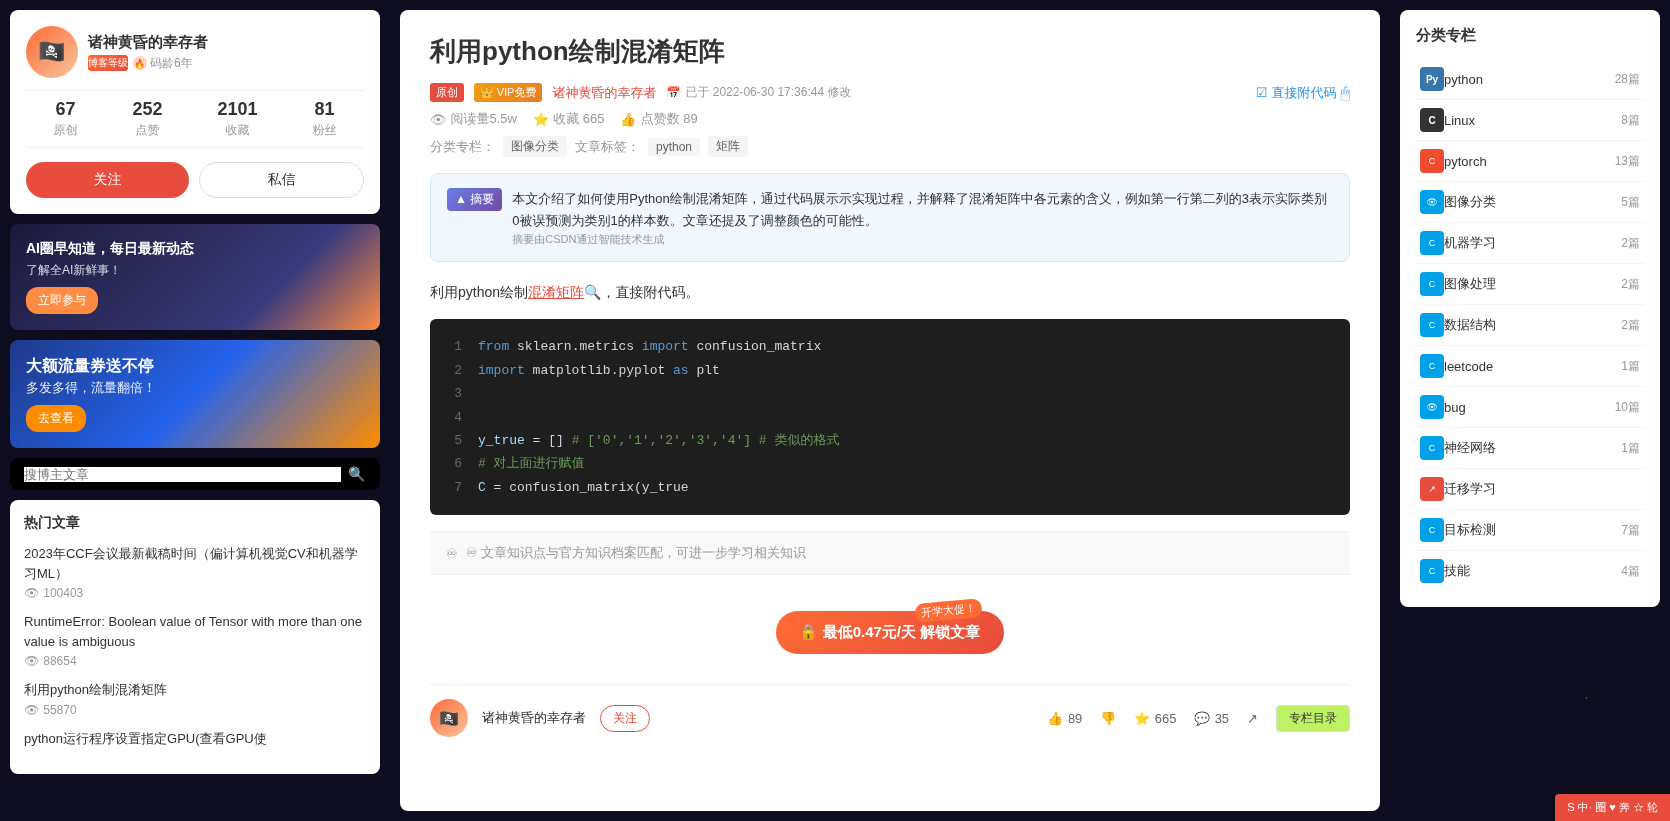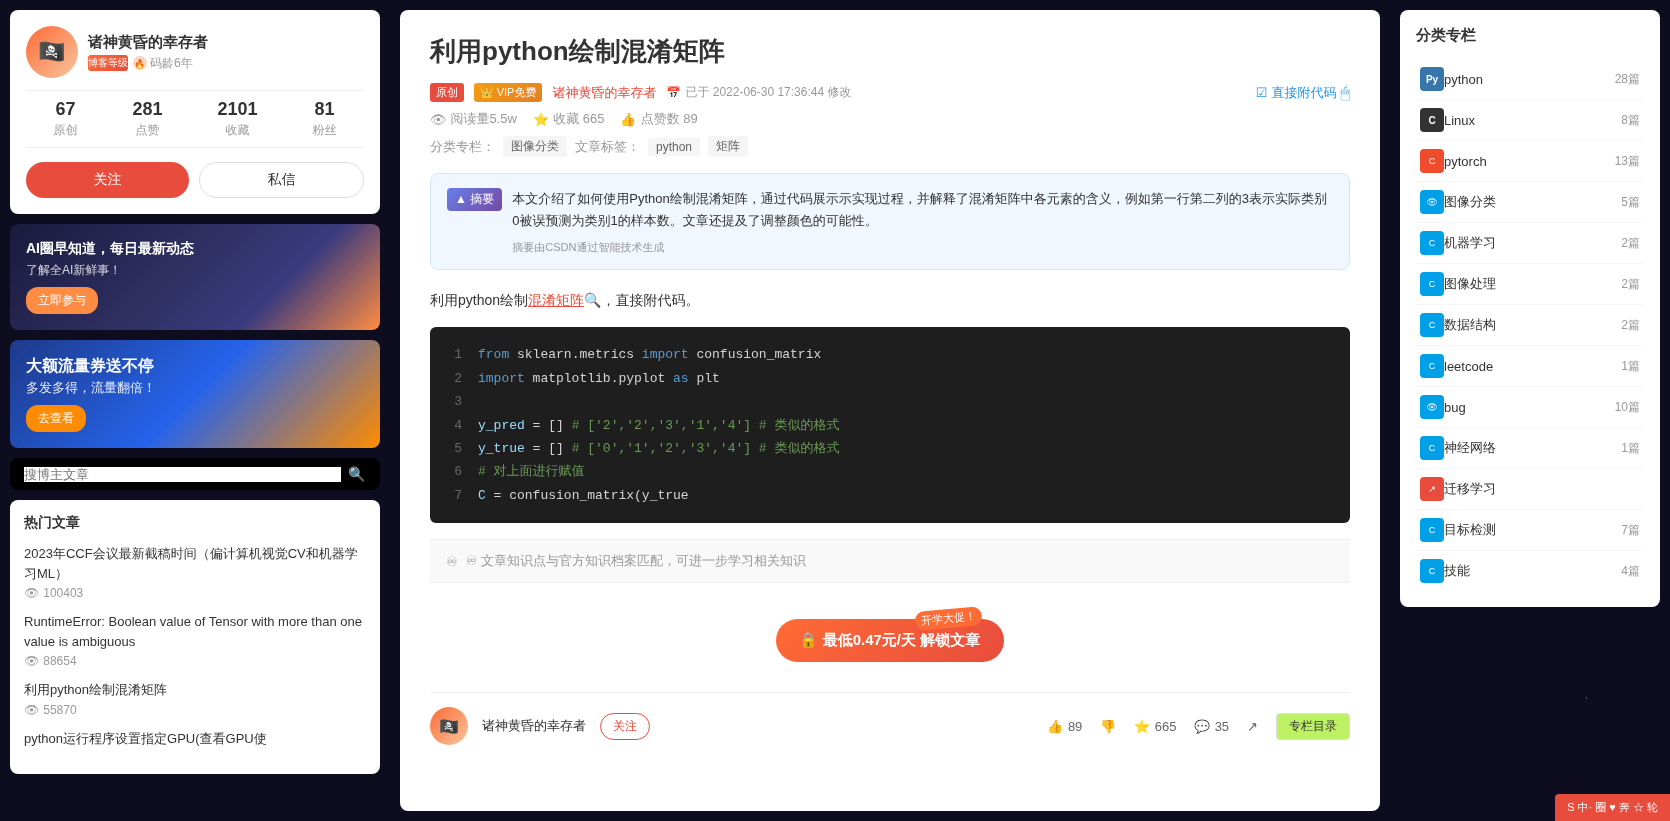--- a/index.html
+++ b/index.html
@@ -383,21 +383,20 @@
       white-space: nowrap;
     }
     .summary-content {
       font-size: 13px;
       color: #333;
       line-height: 1.7;
     }
     .summary-footer {
       font-size: 11px;
       color: #999;
-      margin-top: 8px;
     }
 
     
     .article-text {
       font-size: 14px;
       color: #333;
       line-height: 1.8;
       margin-bottom: 14px;
     }
     .highlight-link {
@@ -639,21 +638,21 @@
             </span>
           </div>
         </div>
       </div>
       <div class="author-stats">
         <div class="stat-item">
           <div class="stat-num">67</div>
           <div class="stat-label">原创</div>
         </div>
         <div class="stat-item">
-          <div class="stat-num">281</div>
+          <div class="stat-num">252</div>
           <div class="stat-label">点赞</div>
         </div>
         <div class="stat-item">
           <div class="stat-num">2101</div>
           <div class="stat-label">收藏</div>
         </div>
         <div class="stat-item">
           <div class="stat-num">81</div>
           <div class="stat-label">粉丝</div>
         </div>
@@ -782,21 +781,20 @@
       <div class="code-line">
         <span class="line-num">2</span>
         <span class="line-code"><span class="kw">import</span> matplotlib.pyplot <span class="kw">as</span> plt</span>
       </div>
       <div class="code-line">
         <span class="line-num">3</span>
         <span class="line-code"></span>
       </div>
       <div class="code-line">
         <span class="line-num">4</span>
-        <span class="line-code"><span class="var">y_pred</span> = [] <span class="cm"># ['2','2','3','1','4'] # 类似的格式</span></span>
       </div>
       <div class="code-line">
         <span class="line-num">5</span>
         <span class="line-code"><span class="var">y_true</span> = [] <span class="cm"># ['0','1','2','3','4'] # 类似的格式</span></span>
       </div>
       <div class="code-line">
         <span class="line-num">6</span>
         <span class="line-code"><span class="cm"># 对上面进行赋值</span></span>
       </div>
       <div class="code-line">

